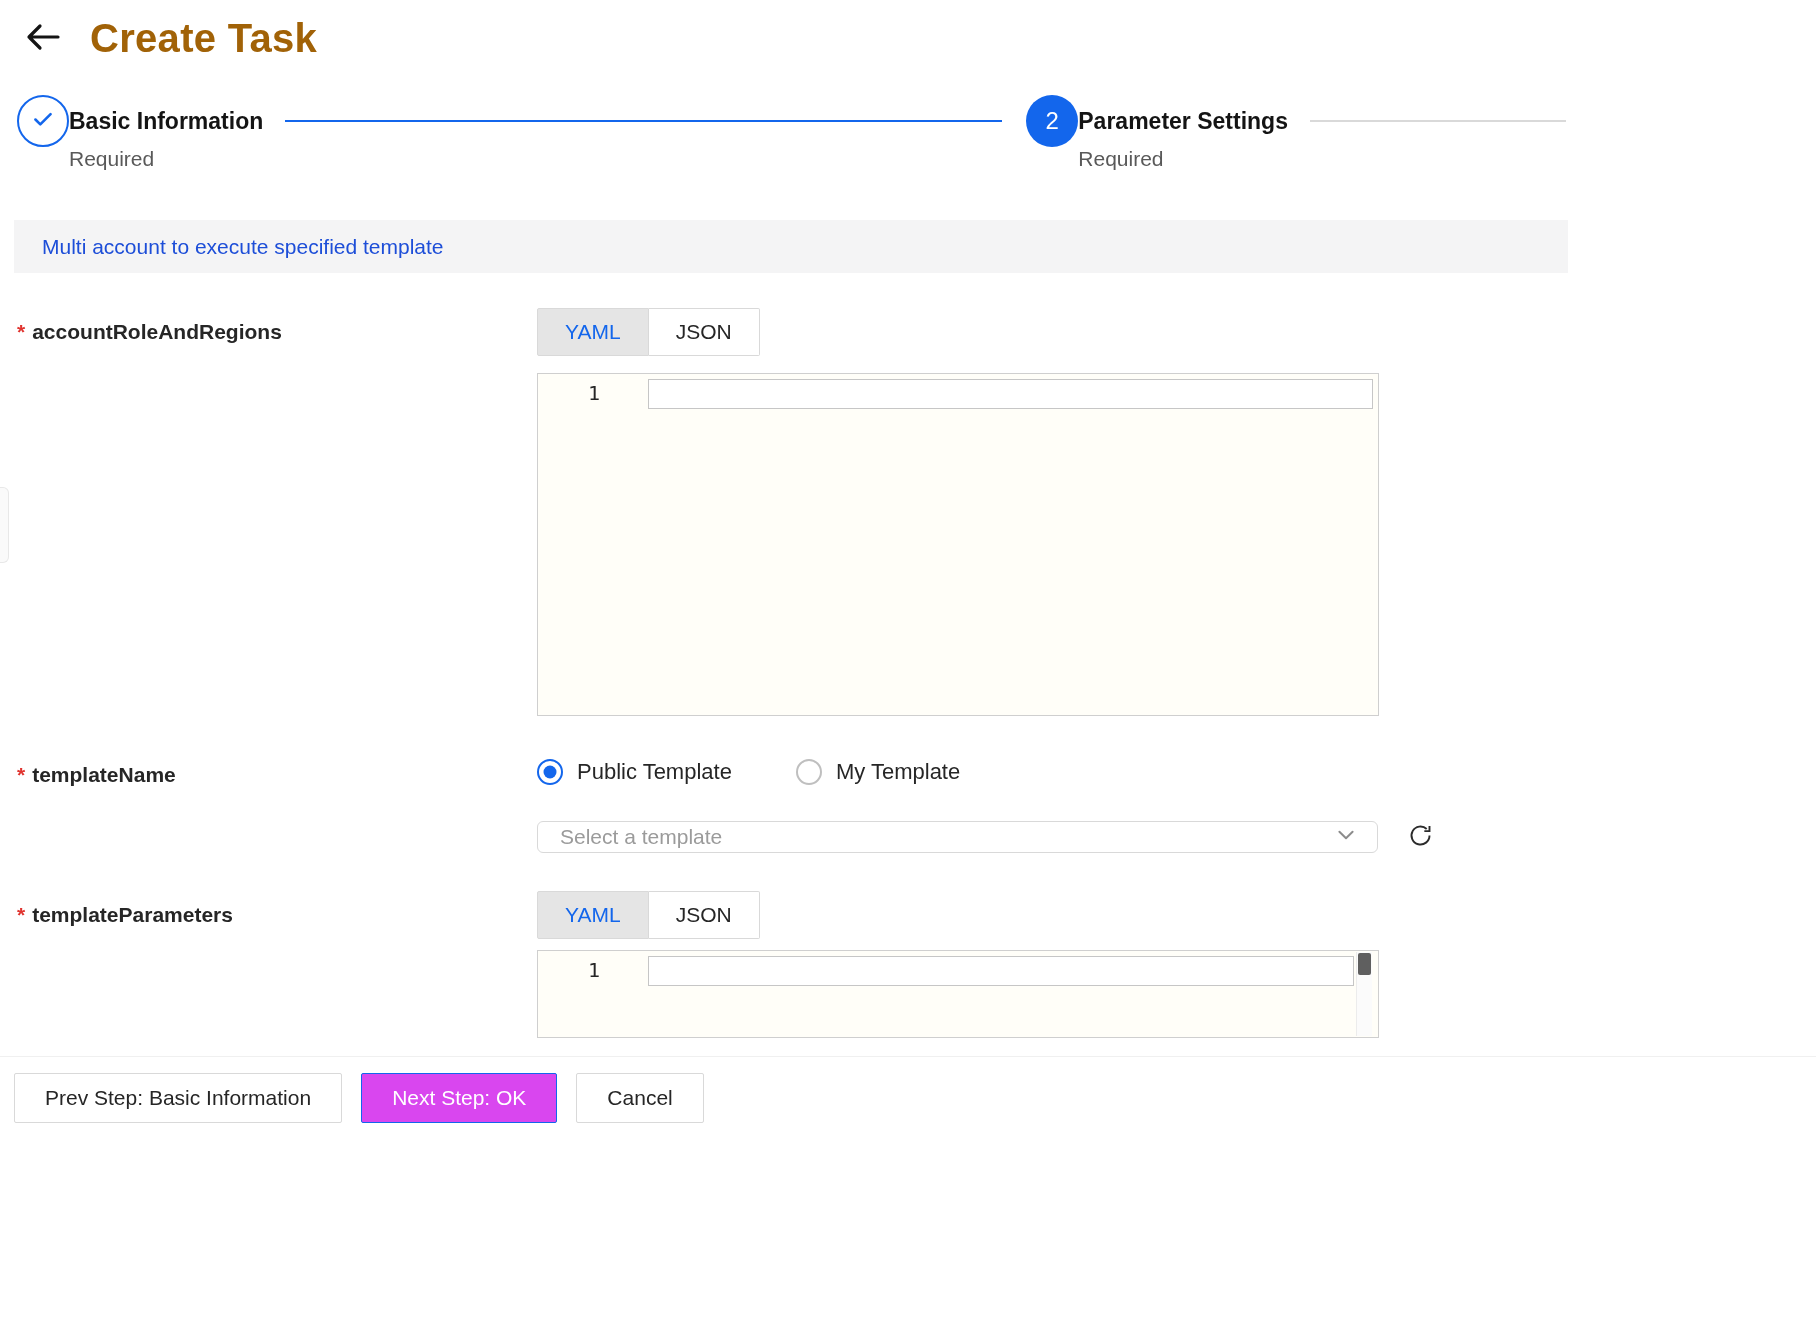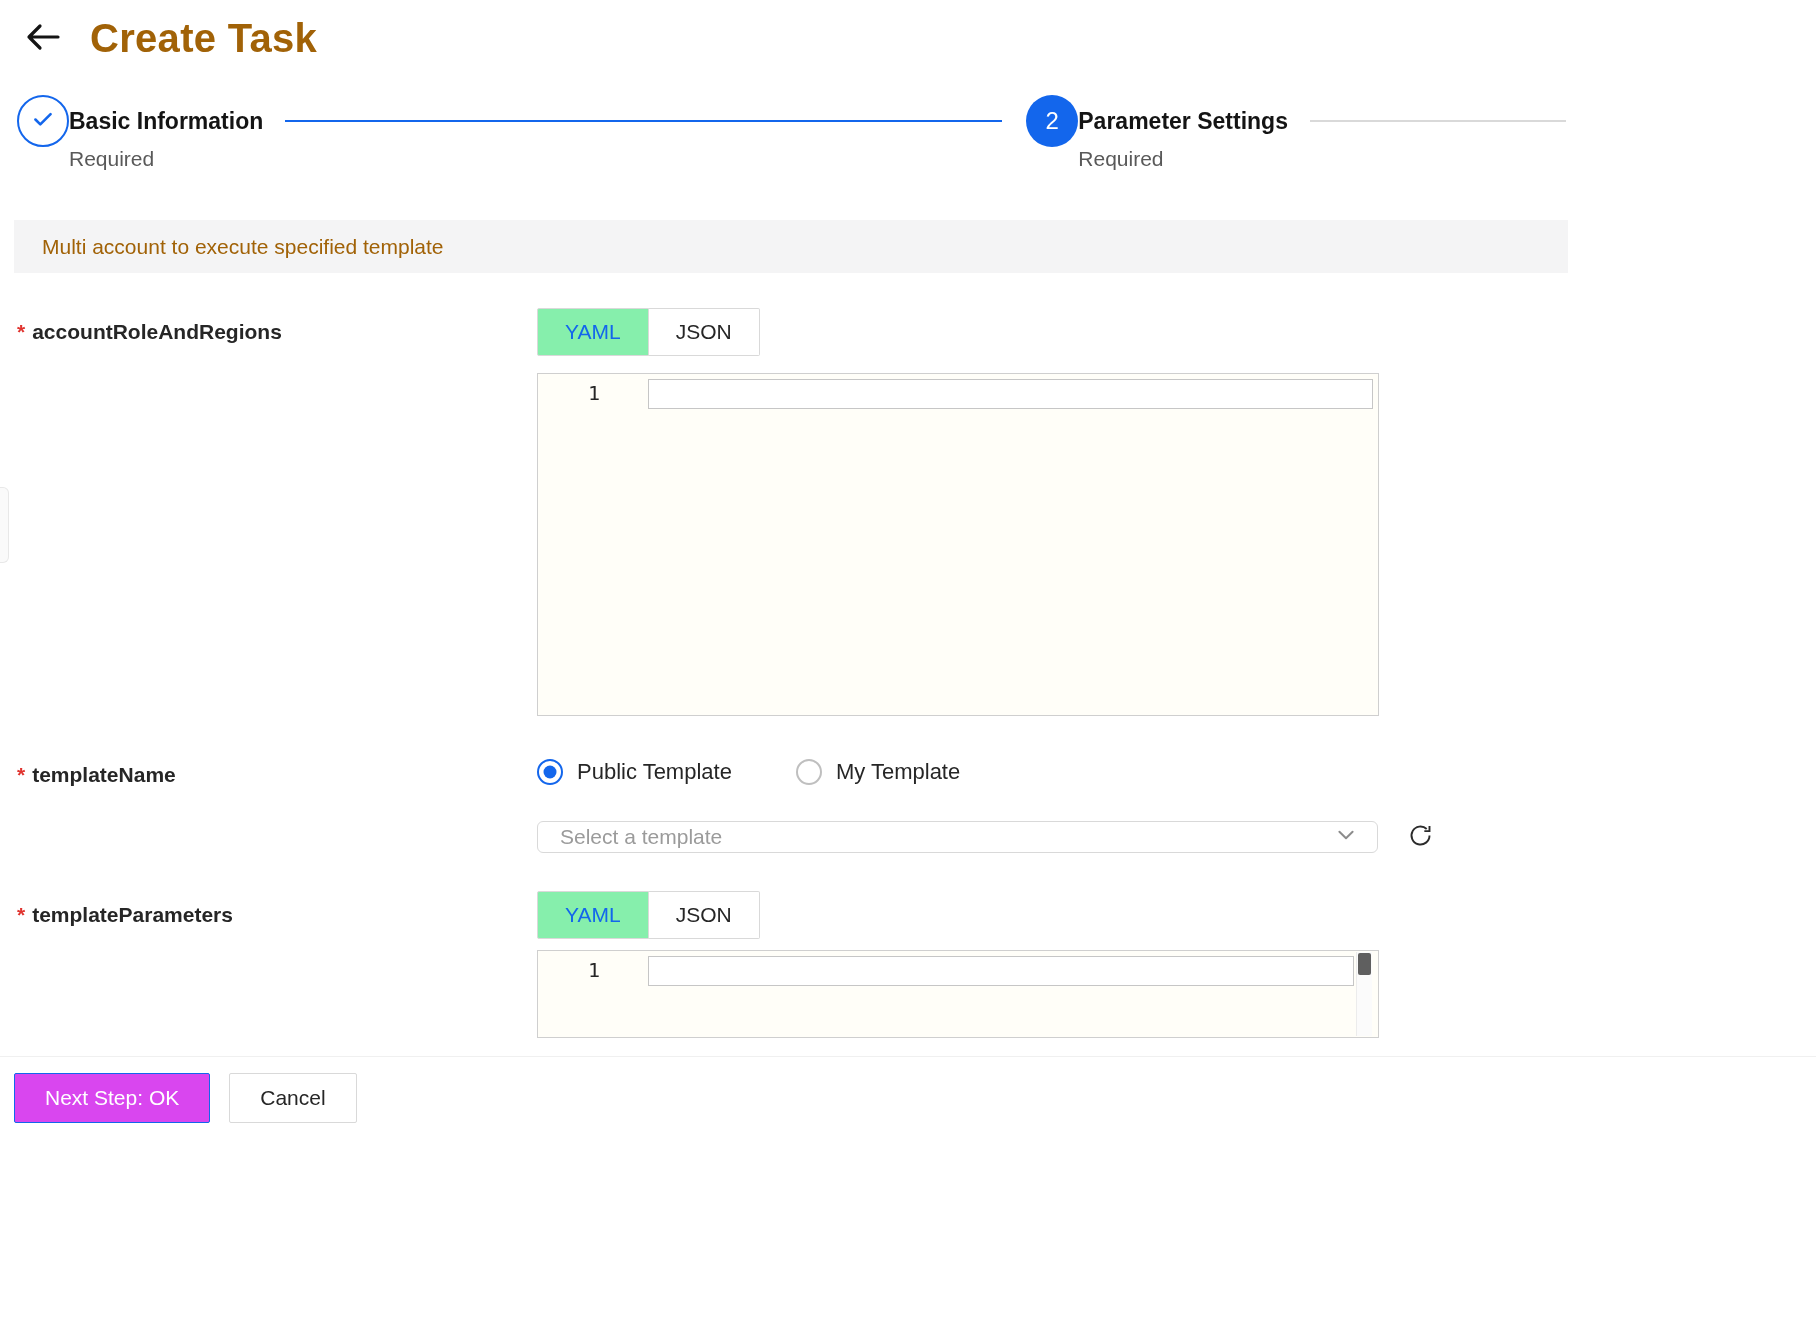--- a/index.html
+++ b/index.html
@@ -30,40 +30,40 @@
   .step-label { font-size:23px; font-weight:700; line-height:52px; color:#141414; white-space:nowrap; }
   .step-sub { font-size:21px; color:#595959; margin-top:0; }
   .connector { height:2px; margin-top:25px; }
   .connector.done { background:#1366EC; flex:2.8; margin-left:22px; margin-right:24px; }
   .connector.todo { background:#d9d9d9; flex:1; margin-left:22px; }
 
   
   .banner {
     margin:49px 248px 0 14px; height:53px; background:#f4f4f5;
     display:flex; align-items:center; padding-left:28px;
-    font-size:21px; color:#a16207;
+    font-size:21px; color:#1d4ed8;
   }
 
   
   .form { margin:35px 248px 0 14px; }
   .form-row { display:grid; grid-template-columns:523px 1fr; align-items:start; }
   .field-label { font-size:21px; font-weight:700; color:#262626; padding-left:3px; }
   .pt12 { padding-top:12px; }
   .pt7  { padding-top:7px; }
   .req { color:#e0342f; margin-right:7px; font-weight:700; }
 
   
   .seg { display:inline-flex; }
   .seg-btn {
     height:48px; padding:0 27px; display:flex; align-items:center; justify-content:center;
     font-size:21px; border:1px solid #d9d9d9; background:#fff; color:#262626; cursor:pointer;
   }
   .seg-btn:first-child { border-radius:2px 0 0 2px; }
   .seg-btn:last-child { border-radius:0 2px 2px 0; border-left:none; }
-  .seg-btn.selected { background:#86efac; color:#1366EC; }
+  .seg-btn.selected { background:#e5e5e5; color:#1366EC; }
 
   
   .editor {
     margin-top:17px; width:842px; border:1px solid #cfcfcf;
     background:#fffef8; position:relative;
   }
   .editor.tall { height:343px; }
   .editor.short { height:88px; margin-top:11px; }
   .line-num {
     position:absolute; top:7px; left:0; width:62px; text-align:right;
@@ -243,17 +243,18 @@
         <div class="scroll-track">
           <div class="scroll-thumb"></div>
         </div>
       </div>
     </div>
   </div>
 
 </div>
 
 <div class="footer">
+  <div class="btn">Prev Step: Basic Information</div>
   <div class="btn primary">Next Step: OK</div>
   <div class="btn">Cancel</div>
 </div>
 
 <div class="left-handle"></div>
 
 </body></html>

